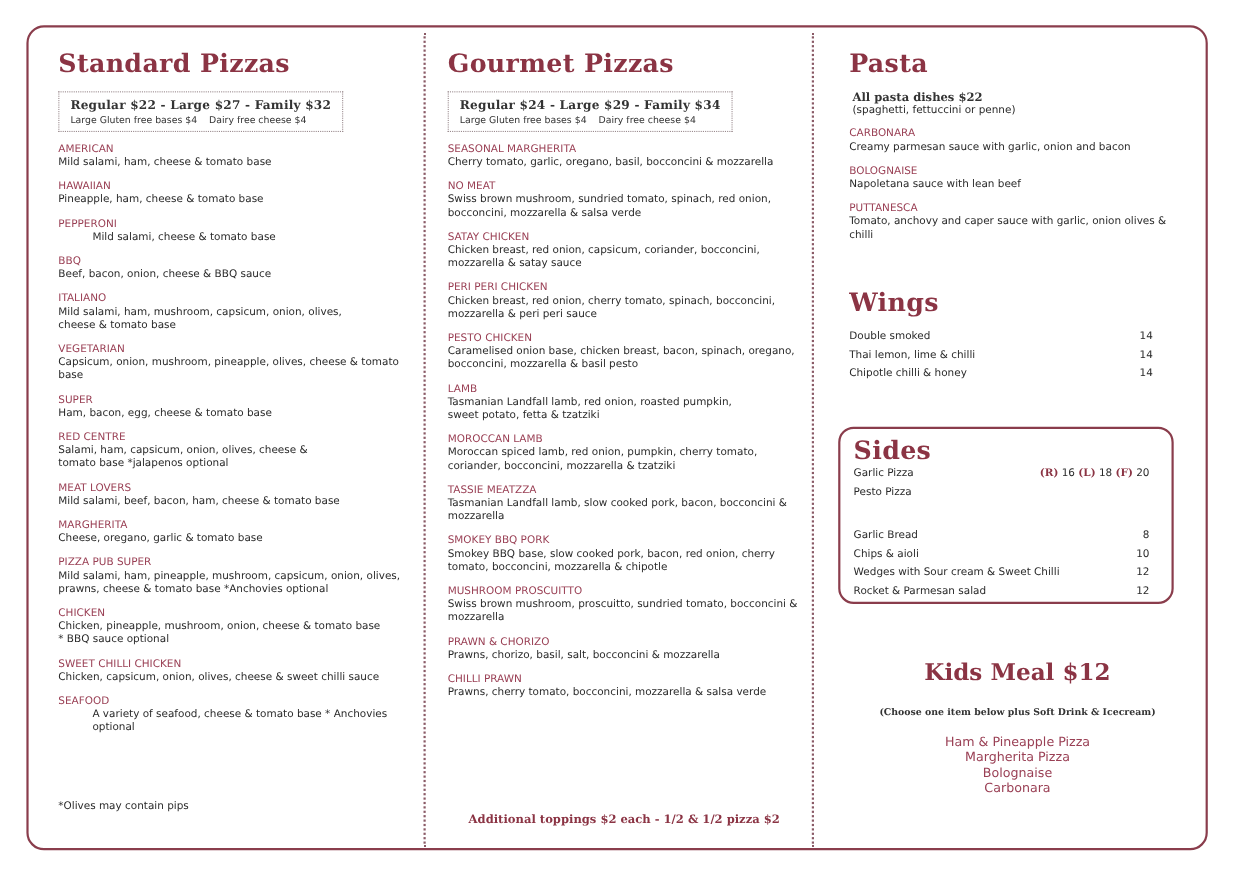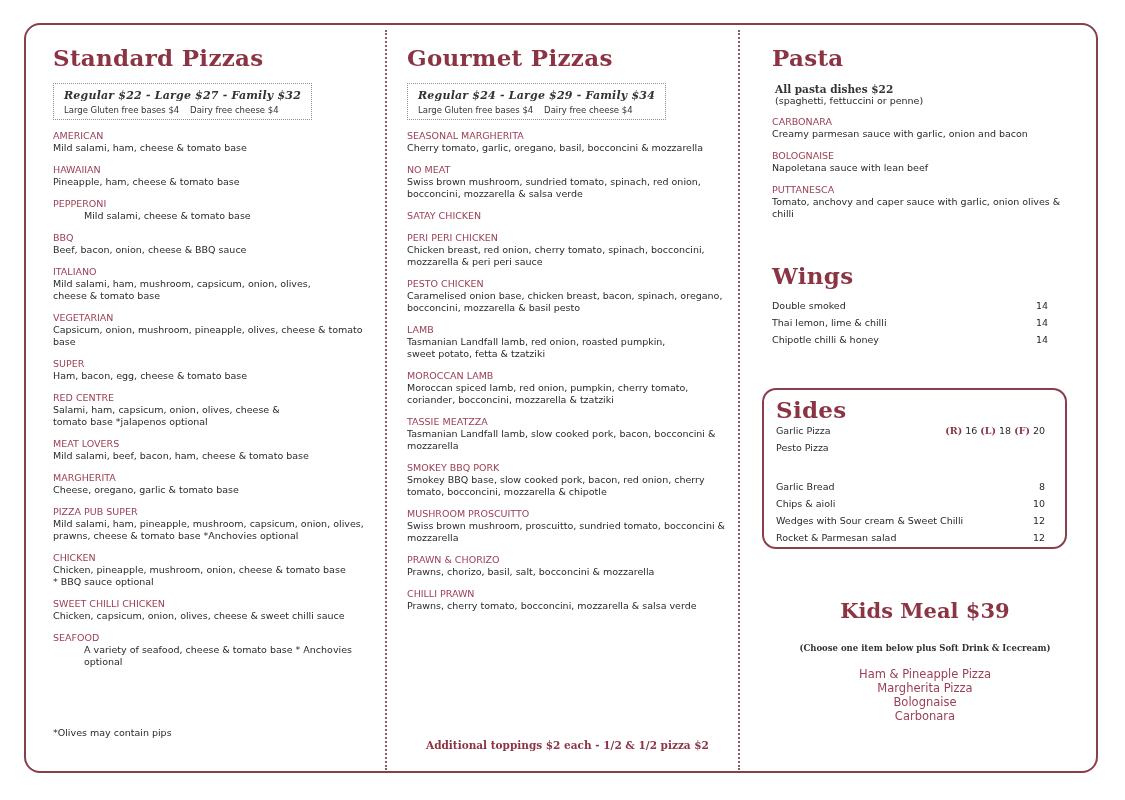--- a/index.html
+++ b/index.html
@@ -8,21 +8,21 @@
   .frame { position:absolute; left:24px; top:23px; width:1074px; height:750px;
            border:2px solid #8a3d4c; border-radius:16px; box-sizing:border-box; }
   .divider { position:absolute; top:30px; height:740px; width:0;
              border-left:2px dotted #8a5a66; }
   .col { position:absolute; top:30px; }
   .serif-title { font-family:"DejaVu Serif", "Liberation Serif", serif; font-weight:bold;
                  color:#8b3444; font-size:23px; letter-spacing:0.3px; margin:0; }
   .pricebox { border:1px dotted #9a8a8e; padding:5px 10px 4px 10px; display:inline-block;
               margin-top:12px; }
   .pricebox .main { font-family:"DejaVu Serif", "Liberation Serif", serif; font-weight:bold;
-                    font-size:11px; color:#333; letter-spacing:0.2px;font-style:italic; }
+                    font-size:11px; color:#333; letter-spacing:0.2px; }
   .pricebox .sub { font-size:8.5px; color:#333; margin-top:3px; }
   .item { margin-top:10px; }
   .item .name { color:#9a4055; font-size:9.5px; line-height:12px; }
   .item .desc { font-size:9.5px; line-height:12px; color:#2a2a2a; }
   .footnote { font-size:9.5px; color:#2a2a2a; position:absolute; }
   .addl { font-family:"DejaVu Serif", "Liberation Serif", serif; font-weight:bold;
           color:#8b3444; font-size:10.5px; position:absolute; }
   .row { display:flex; justify-content:space-between; font-size:9.5px; line-height:17px; }
   .sidesbox { position:absolute; left:762px; top:388px; width:305px; height:161px;
               border:2px solid #8a3d4c; border-radius:14px; box-sizing:border-box;
@@ -125,20 +125,22 @@
         <div class="name">SEASONAL MARGHERITA</div>
         <div class="desc" style="white-space: pre-line;">Cherry tomato, garlic, oregano, basil, bocconcini &amp; mozzarella</div>
       </div>
       <div class="item">
         <div class="name">NO MEAT</div>
         <div class="desc" style="white-space: pre-line;">Swiss brown mushroom, sundried tomato, spinach, red onion,
 bocconcini, mozzarella &amp; salsa verde</div>
       </div>
       <div class="item">
         <div class="name">SATAY CHICKEN</div>
+        <div class="desc" style="white-space: pre-line;">Chicken breast, red onion, capsicum, coriander, bocconcini,
+mozzarella &amp; satay sauce</div>
       </div>
       <div class="item">
         <div class="name">PERI PERI CHICKEN</div>
         <div class="desc" style="white-space: pre-line;">Chicken breast, red onion, cherry tomato, spinach, bocconcini,
 mozzarella &amp; peri peri sauce</div>
       </div>
       <div class="item">
         <div class="name">PESTO CHICKEN</div>
         <div class="desc" style="white-space: pre-line;">Caramelised onion base, chicken breast, bacon, spinach, oregano,
 bocconcini, mozzarella &amp; basil pesto</div>
@@ -250,21 +252,21 @@
         <span>12</span>
       </div>
       <div class="row">
         <span>Rocket &amp; Parmesan salad</span>
         <span>12</span>
       </div>
     </div>
 </div>
 
 <div class="kids">
-  <div class="ktitle">Kids Meal $39</div>
+  <div class="ktitle">Kids Meal $12</div>
   <div class="ksub">(Choose one item below plus Soft Drink &amp; Icecream)</div>
   <div class="klist" id="kids-items">
       <div>Ham &amp; Pineapple Pizza</div>
       <div>Margherita Pizza</div>
       <div>Bolognaise</div>
       <div>Carbonara</div>
     </div>
 </div>
 
 </body></html>

